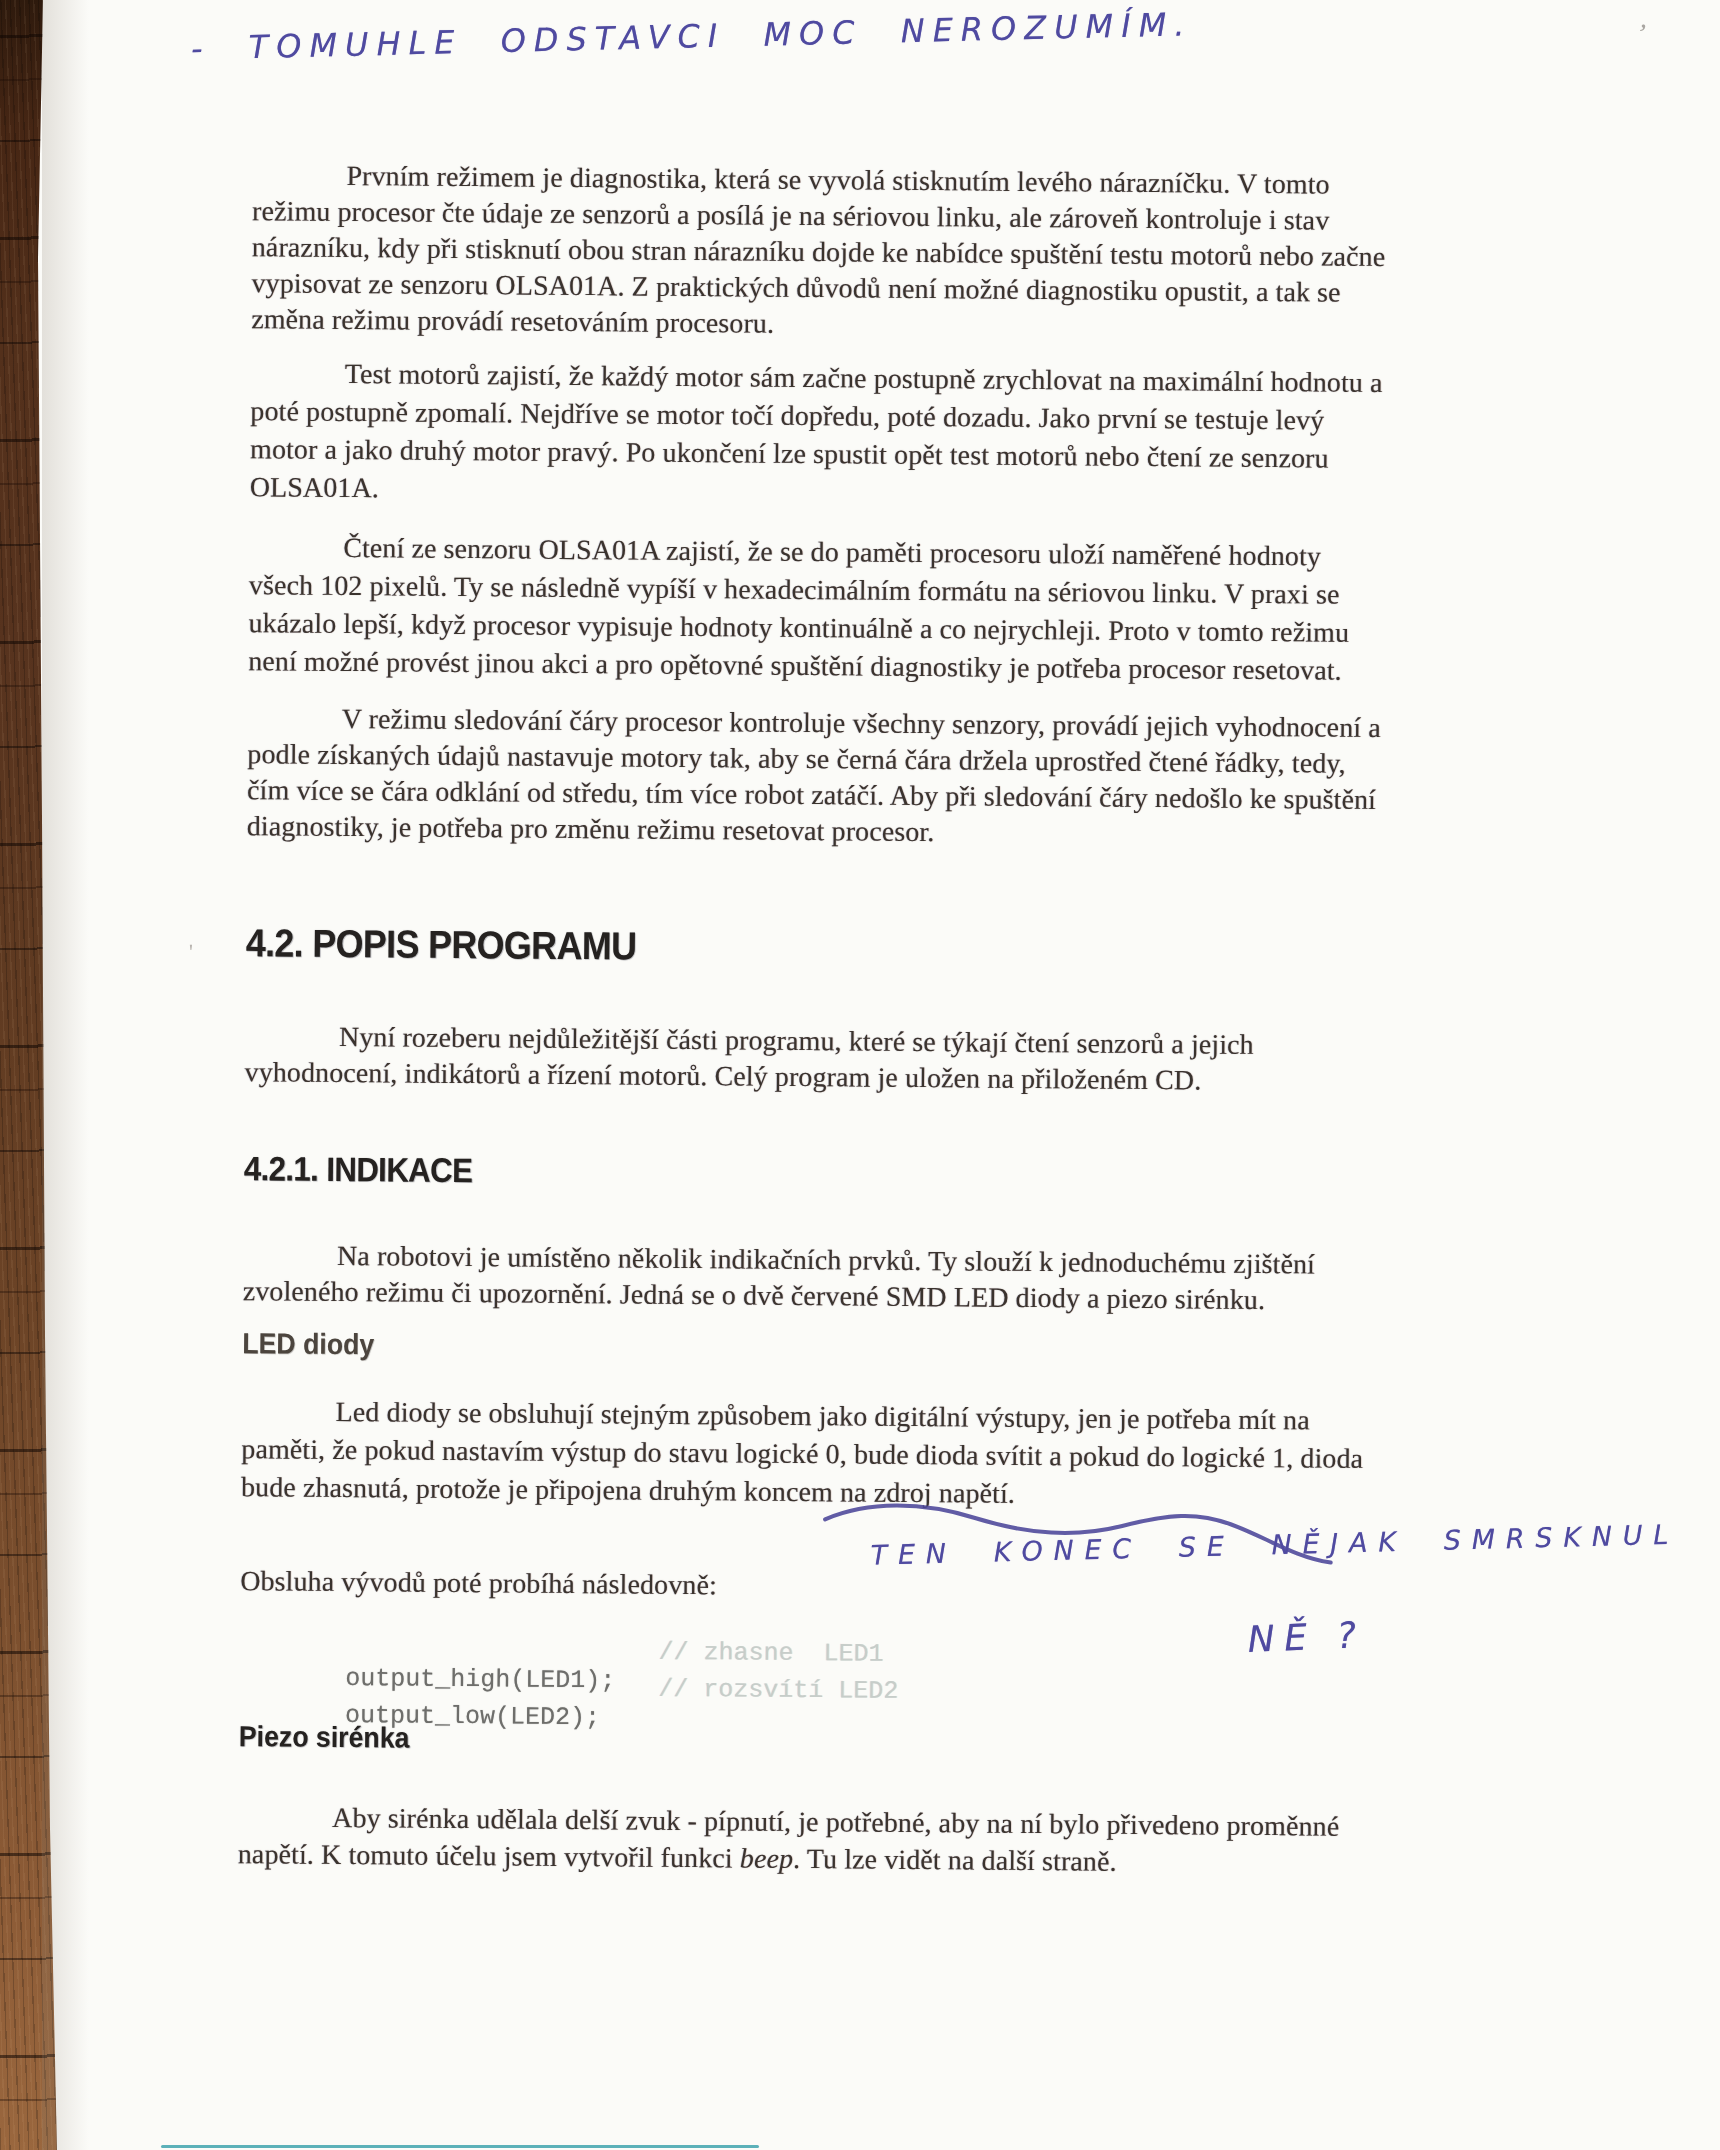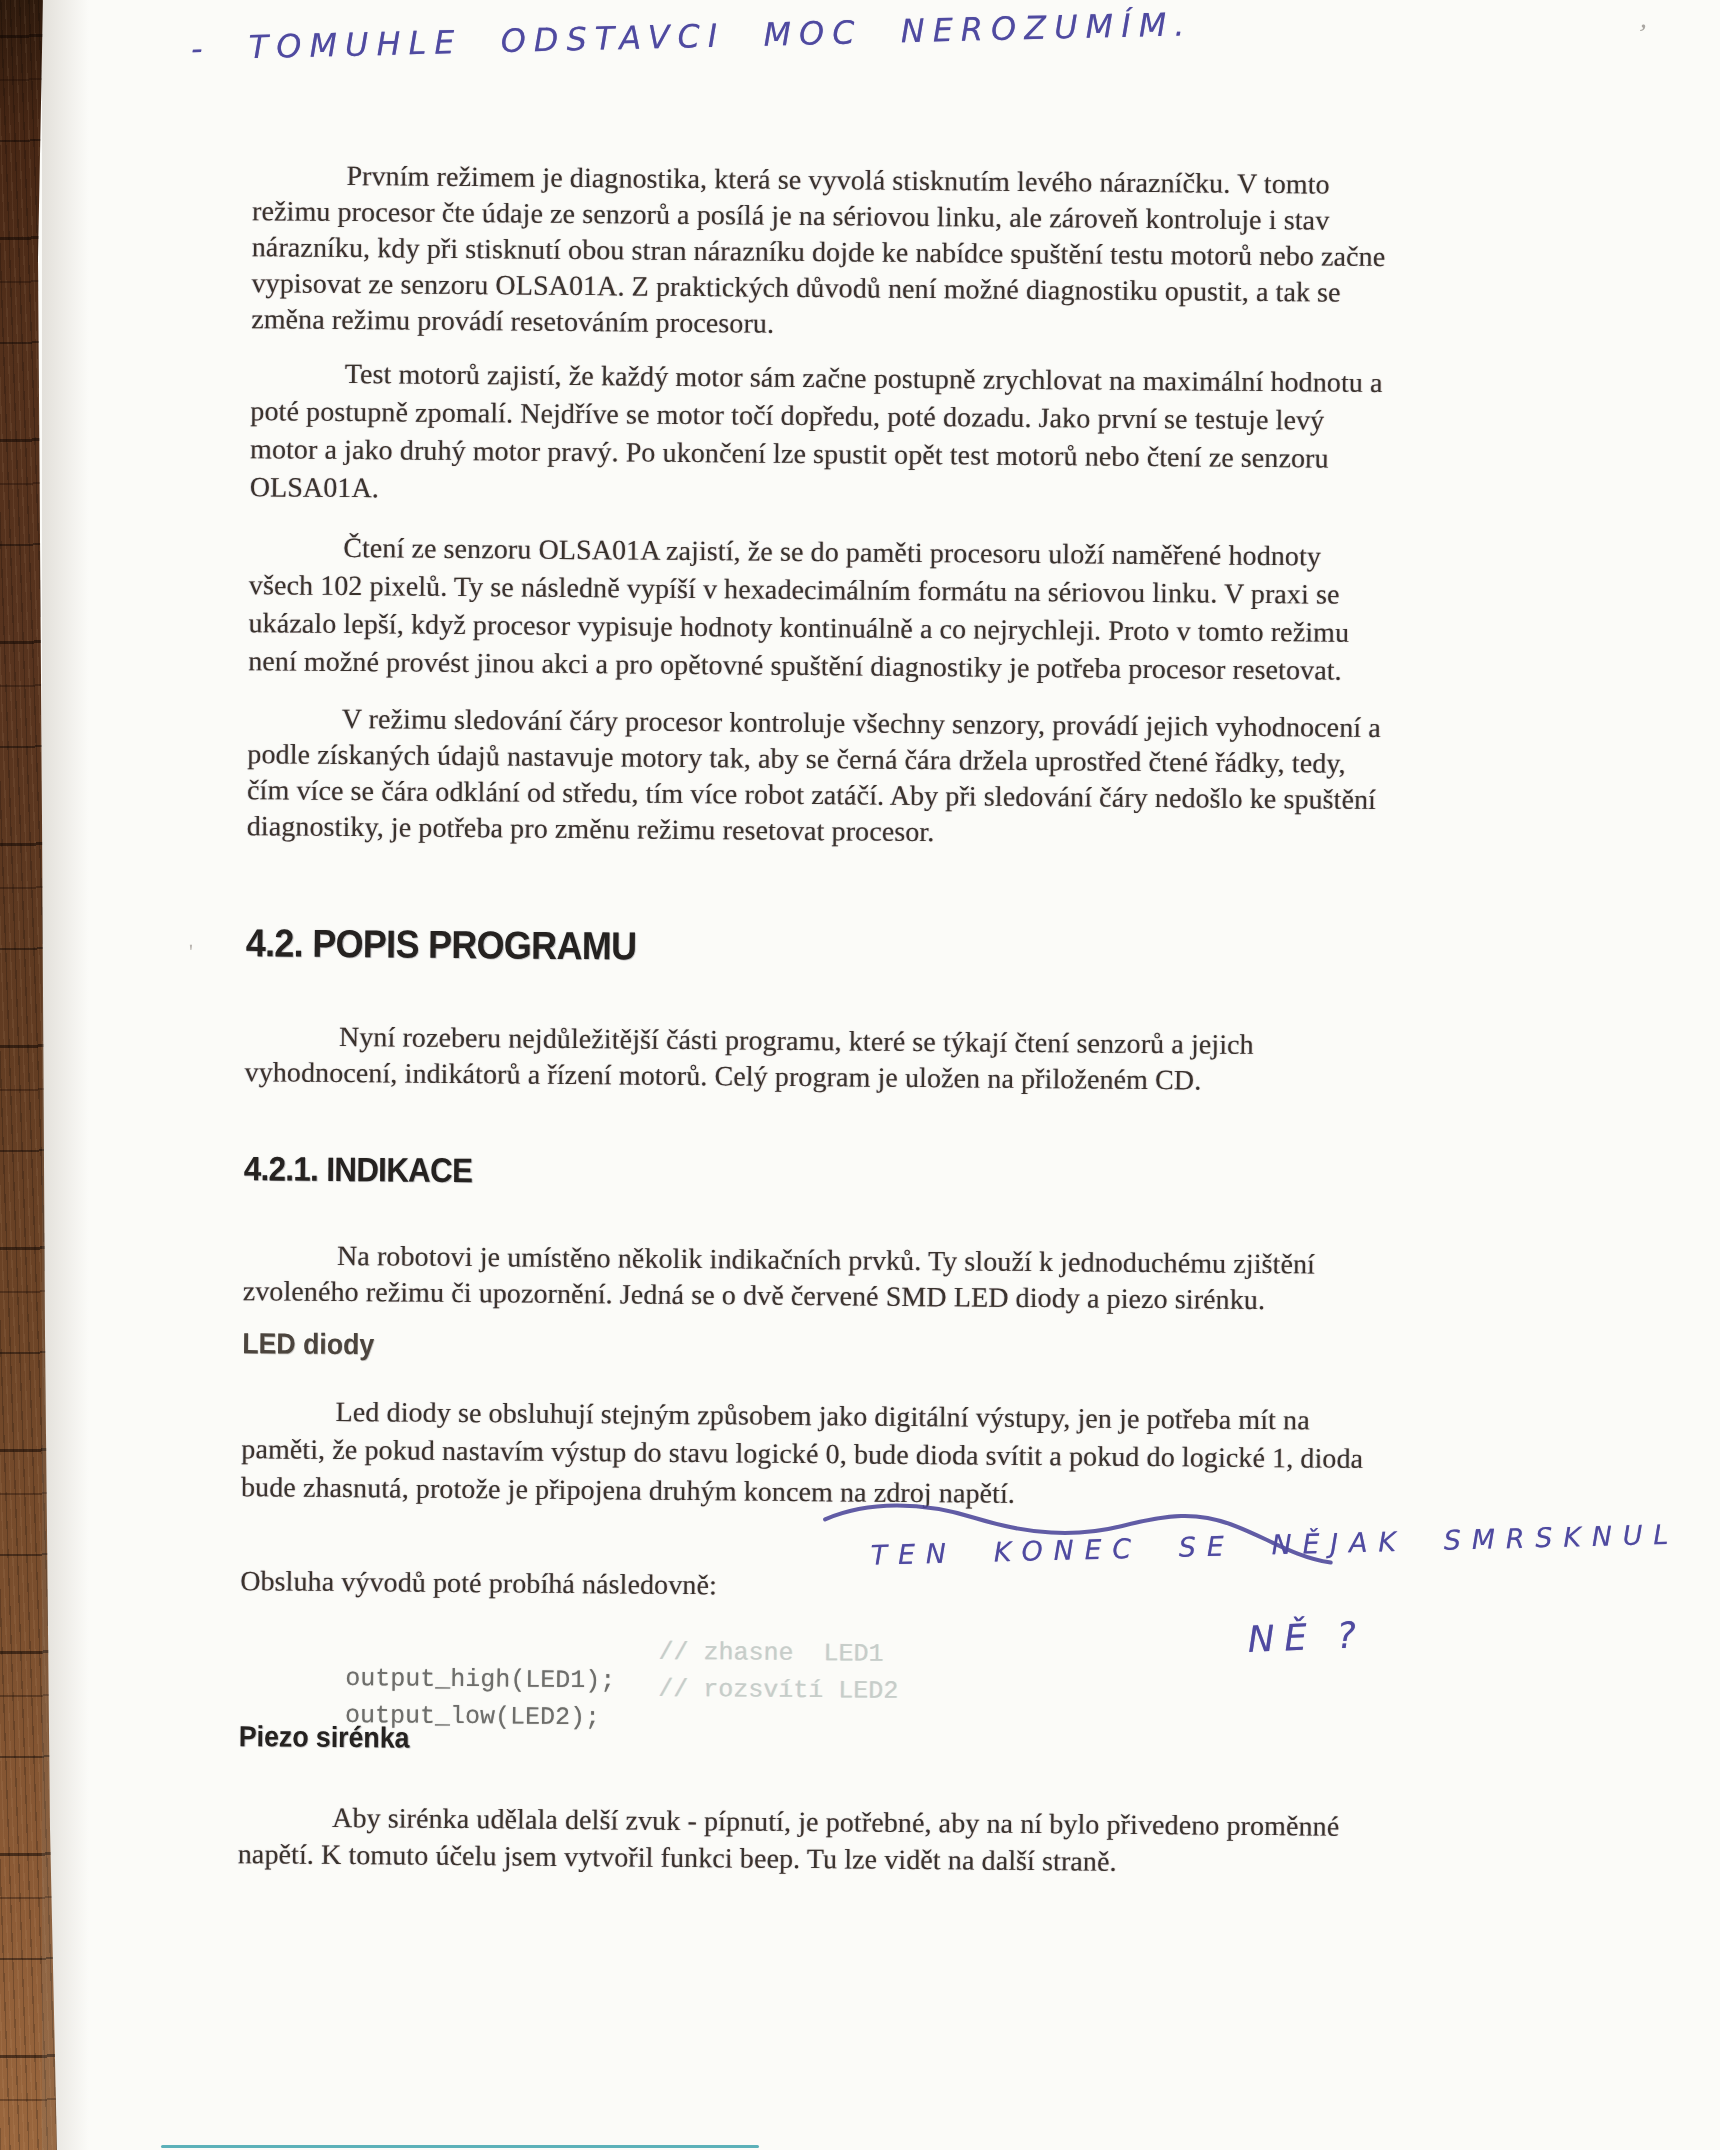--- a/index.html
+++ b/index.html
@@ -44,21 +44,21 @@
   .para {
     position:absolute; left:254px;
     font-size:28px; line-height:36px; white-space:nowrap;
     color: var(--color-body_text, #3a332e);
     letter-spacing:0.1px;
     text-shadow: 0.7px 0 0 rgba(150,60,40,.14), -0.7px 0 0 rgba(40,60,150,.14), 0 0 1.3px rgba(70,60,55,.32);
   }
   .para.lh56 { line-height:38px; }
   .ln { height:inherit; }
   .indent { padding-left:94px; }
-  .it { }
+  .it { font-style:italic; }
 
   .h-main, .h-sub, .h-small {
     position:absolute; left:254px; white-space:nowrap;
     font-family:"Liberation Sans", sans-serif; font-weight:bold;
     color: var(--color-heading, #252220);
     text-shadow: 1px 0.7px 0.7px rgba(90,90,100,.35), 0 0 1.3px rgba(60,60,70,.25);
     transform: scaleX(.92); transform-origin:left center;
   }
   .h-main  { font-size:39px; letter-spacing:-0.7px; }
   .h-sub   { font-size:34px; letter-spacing:-0.7px; }

